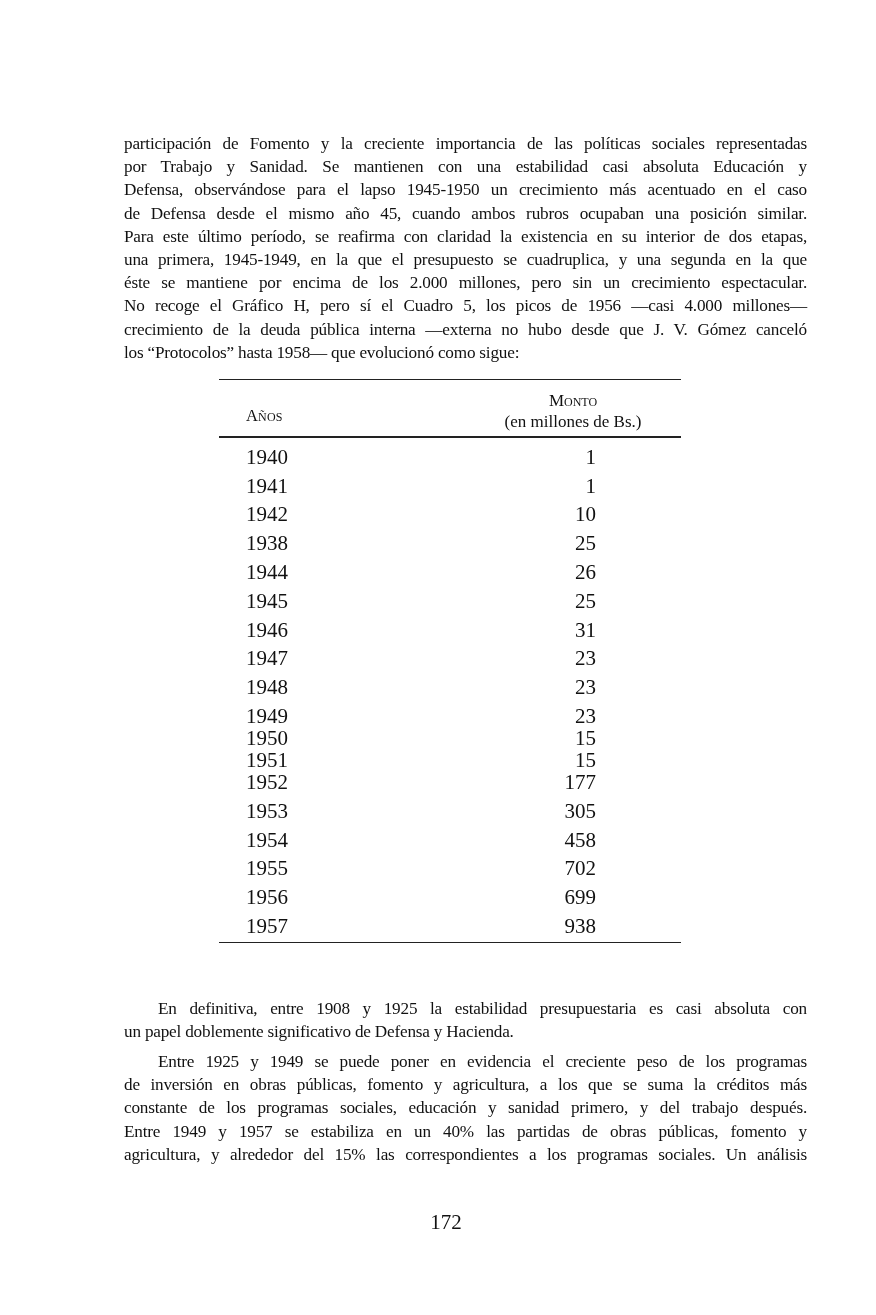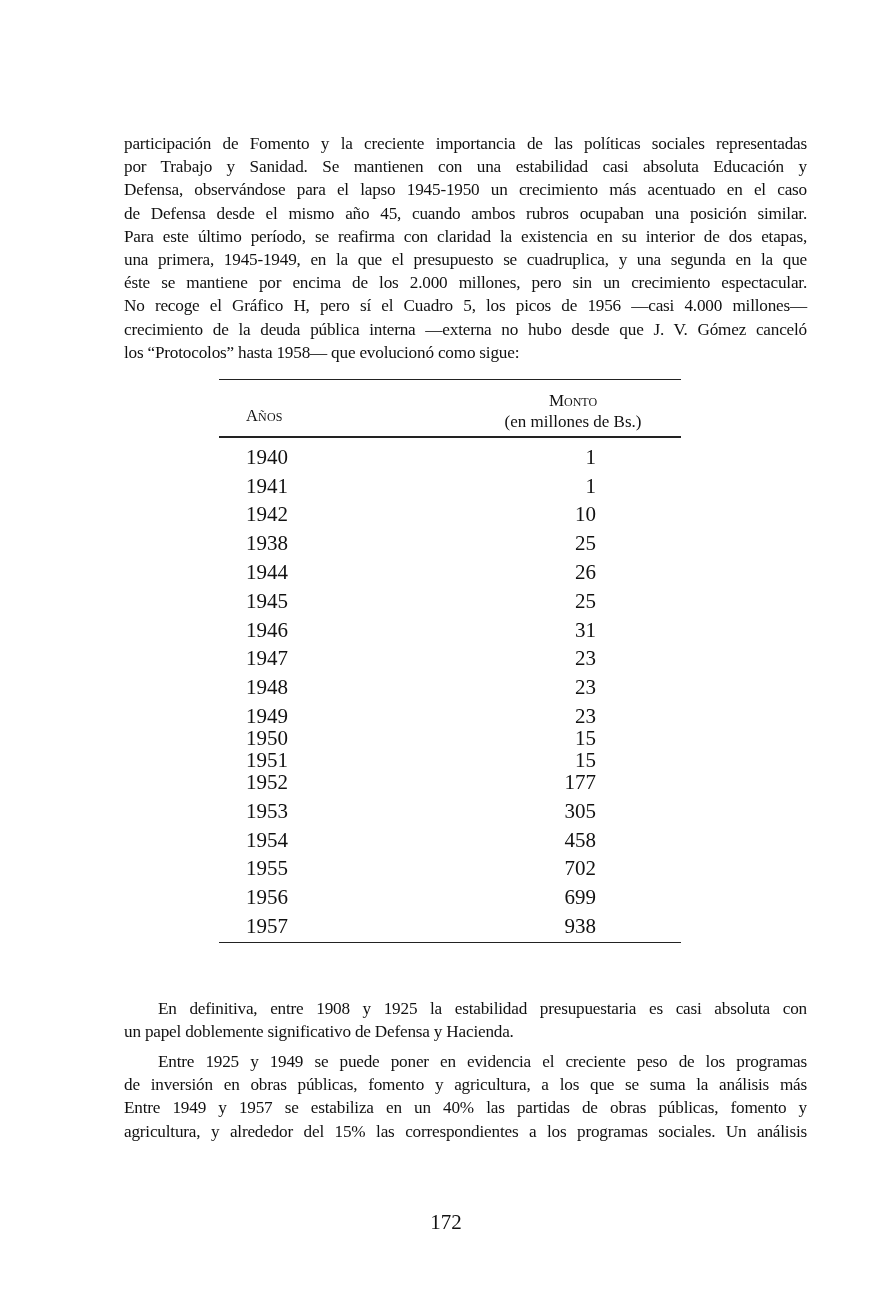--- a/index.html
+++ b/index.html
@@ -148,18 +148,19 @@
   <div class="rule"></div>
 </div>
 
 <div class="para" id="p2">
   <span class="line indent">En definitiva, entre 1908 y 1925 la estabilidad presupuestaria es casi absoluta con</span>
   <span class="line last">un papel doblemente significativo de Defensa y Hacienda.</span>
 </div>
 
 <div class="para" id="p3">
   <span class="line indent">Entre 1925 y 1949 se puede poner en evidencia el creciente peso de los programas</span>
-  <span class="line">de inversión en obras públicas, fomento y agricultura, a los que se suma la análisis más</span>
+  <span class="line">de inversión en obras públicas, fomento y agricultura, a los que se suma la créditos más</span>
+  <span class="line">constante de los programas sociales, educación y sanidad primero, y del trabajo después.</span>
   <span class="line">Entre 1949 y 1957 se estabiliza en un 40% las partidas de obras públicas, fomento y</span>
   <span class="line">agricultura, y alrededor del 15% las correspondientes a los programas sociales. Un análisis</span>
 </div>
 
 <div class="pagenum">172</div>
 
 </body></html>

